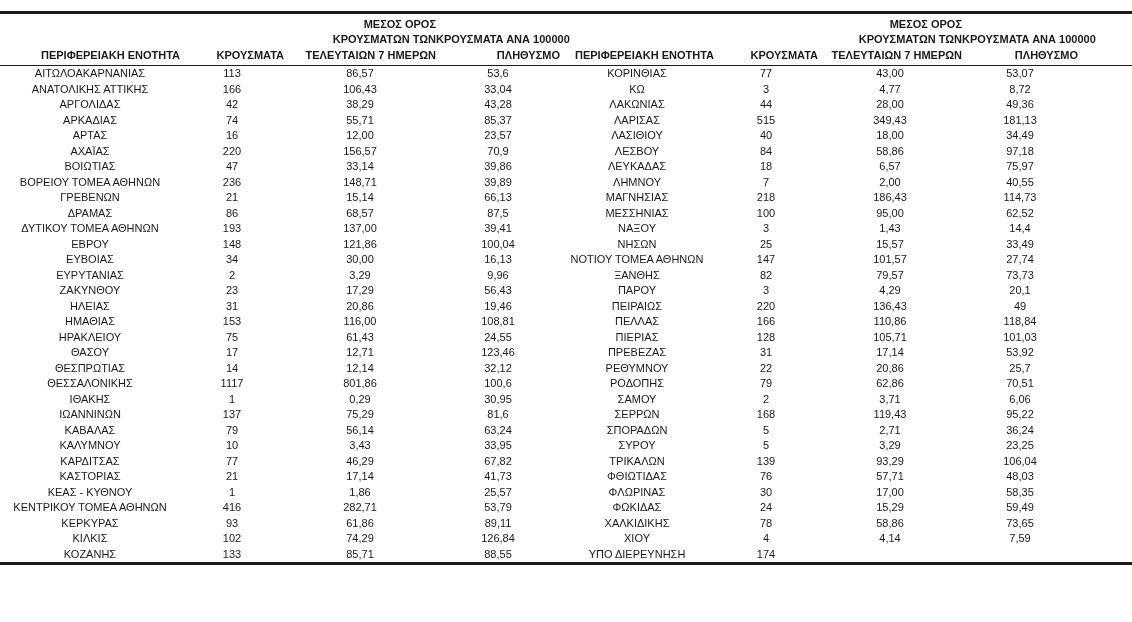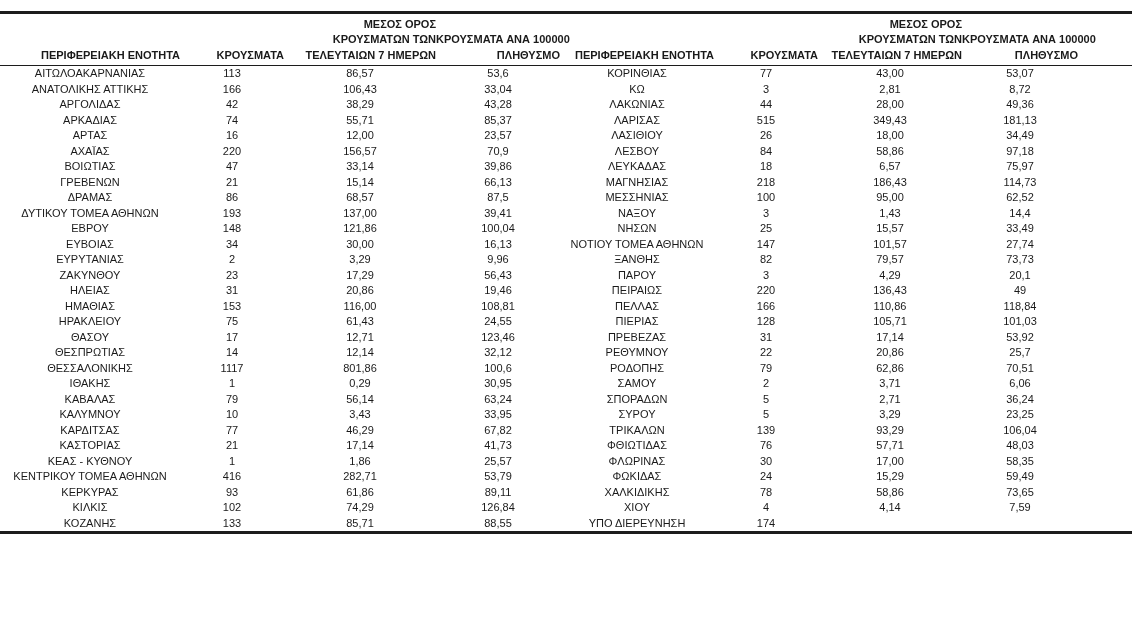--- a/index.html
+++ b/index.html
@@ -98,21 +98,21 @@
           <td>53,07</td>
           <td></td>
         </tr>
         <tr>
           <td>ΑΝΑΤΟΛΙΚΗΣ ΑΤΤΙΚΗΣ</td>
           <td>166</td>
           <td>106,43</td>
           <td>33,04</td>
           <td>ΚΩ</td>
           <td>3</td>
-          <td>2,81</td>
+          <td>4,77</td>
           <td>8,72</td>
           <td></td>
         </tr>
         <tr>
           <td>ΑΡΓΟΛΙΔΑΣ</td>
           <td>42</td>
           <td>38,29</td>
           <td>43,28</td>
           <td>ΛΑΚΩΝΙΑΣ</td>
           <td>44</td>
@@ -130,21 +130,21 @@
           <td>349,43</td>
           <td>181,13</td>
           <td></td>
         </tr>
         <tr>
           <td>ΑΡΤΑΣ</td>
           <td>16</td>
           <td>12,00</td>
           <td>23,57</td>
           <td>ΛΑΣΙΘΙΟΥ</td>
-          <td>26</td>
+          <td>40</td>
           <td>18,00</td>
           <td>34,49</td>
           <td></td>
         </tr>
         <tr>
           <td>ΑΧΑΪΑΣ</td>
           <td>220</td>
           <td>156,57</td>
           <td>70,9</td>
           <td>ΛΕΣΒΟΥ</td>
@@ -158,20 +158,31 @@
           <td>47</td>
           <td>33,14</td>
           <td>39,86</td>
           <td>ΛΕΥΚΑΔΑΣ</td>
           <td>18</td>
           <td>6,57</td>
           <td>75,97</td>
           <td></td>
         </tr>
         <tr>
+          <td>ΒΟΡΕΙΟΥ ΤΟΜΕΑ ΑΘΗΝΩΝ</td>
+          <td>236</td>
+          <td>148,71</td>
+          <td>39,89</td>
+          <td>ΛΗΜΝΟΥ</td>
+          <td>7</td>
+          <td>2,00</td>
+          <td>40,55</td>
+          <td></td>
+        </tr>
+        <tr>
           <td>ΓΡΕΒΕΝΩΝ</td>
           <td>21</td>
           <td>15,14</td>
           <td>66,13</td>
           <td>ΜΑΓΝΗΣΙΑΣ</td>
           <td>218</td>
           <td>186,43</td>
           <td>114,73</td>
           <td></td>
         </tr>
@@ -312,20 +323,31 @@
           <td>1</td>
           <td>0,29</td>
           <td>30,95</td>
           <td>ΣΑΜΟΥ</td>
           <td>2</td>
           <td>3,71</td>
           <td>6,06</td>
           <td></td>
         </tr>
         <tr>
+          <td>ΙΩΑΝΝΙΝΩΝ</td>
+          <td>137</td>
+          <td>75,29</td>
+          <td>81,6</td>
+          <td>ΣΕΡΡΩΝ</td>
+          <td>168</td>
+          <td>119,43</td>
+          <td>95,22</td>
+          <td></td>
+        </tr>
+        <tr>
           <td>ΚΑΒΑΛΑΣ</td>
           <td>79</td>
           <td>56,14</td>
           <td>63,24</td>
           <td>ΣΠΟΡΑΔΩΝ</td>
           <td>5</td>
           <td>2,71</td>
           <td>36,24</td>
           <td></td>
         </tr>

